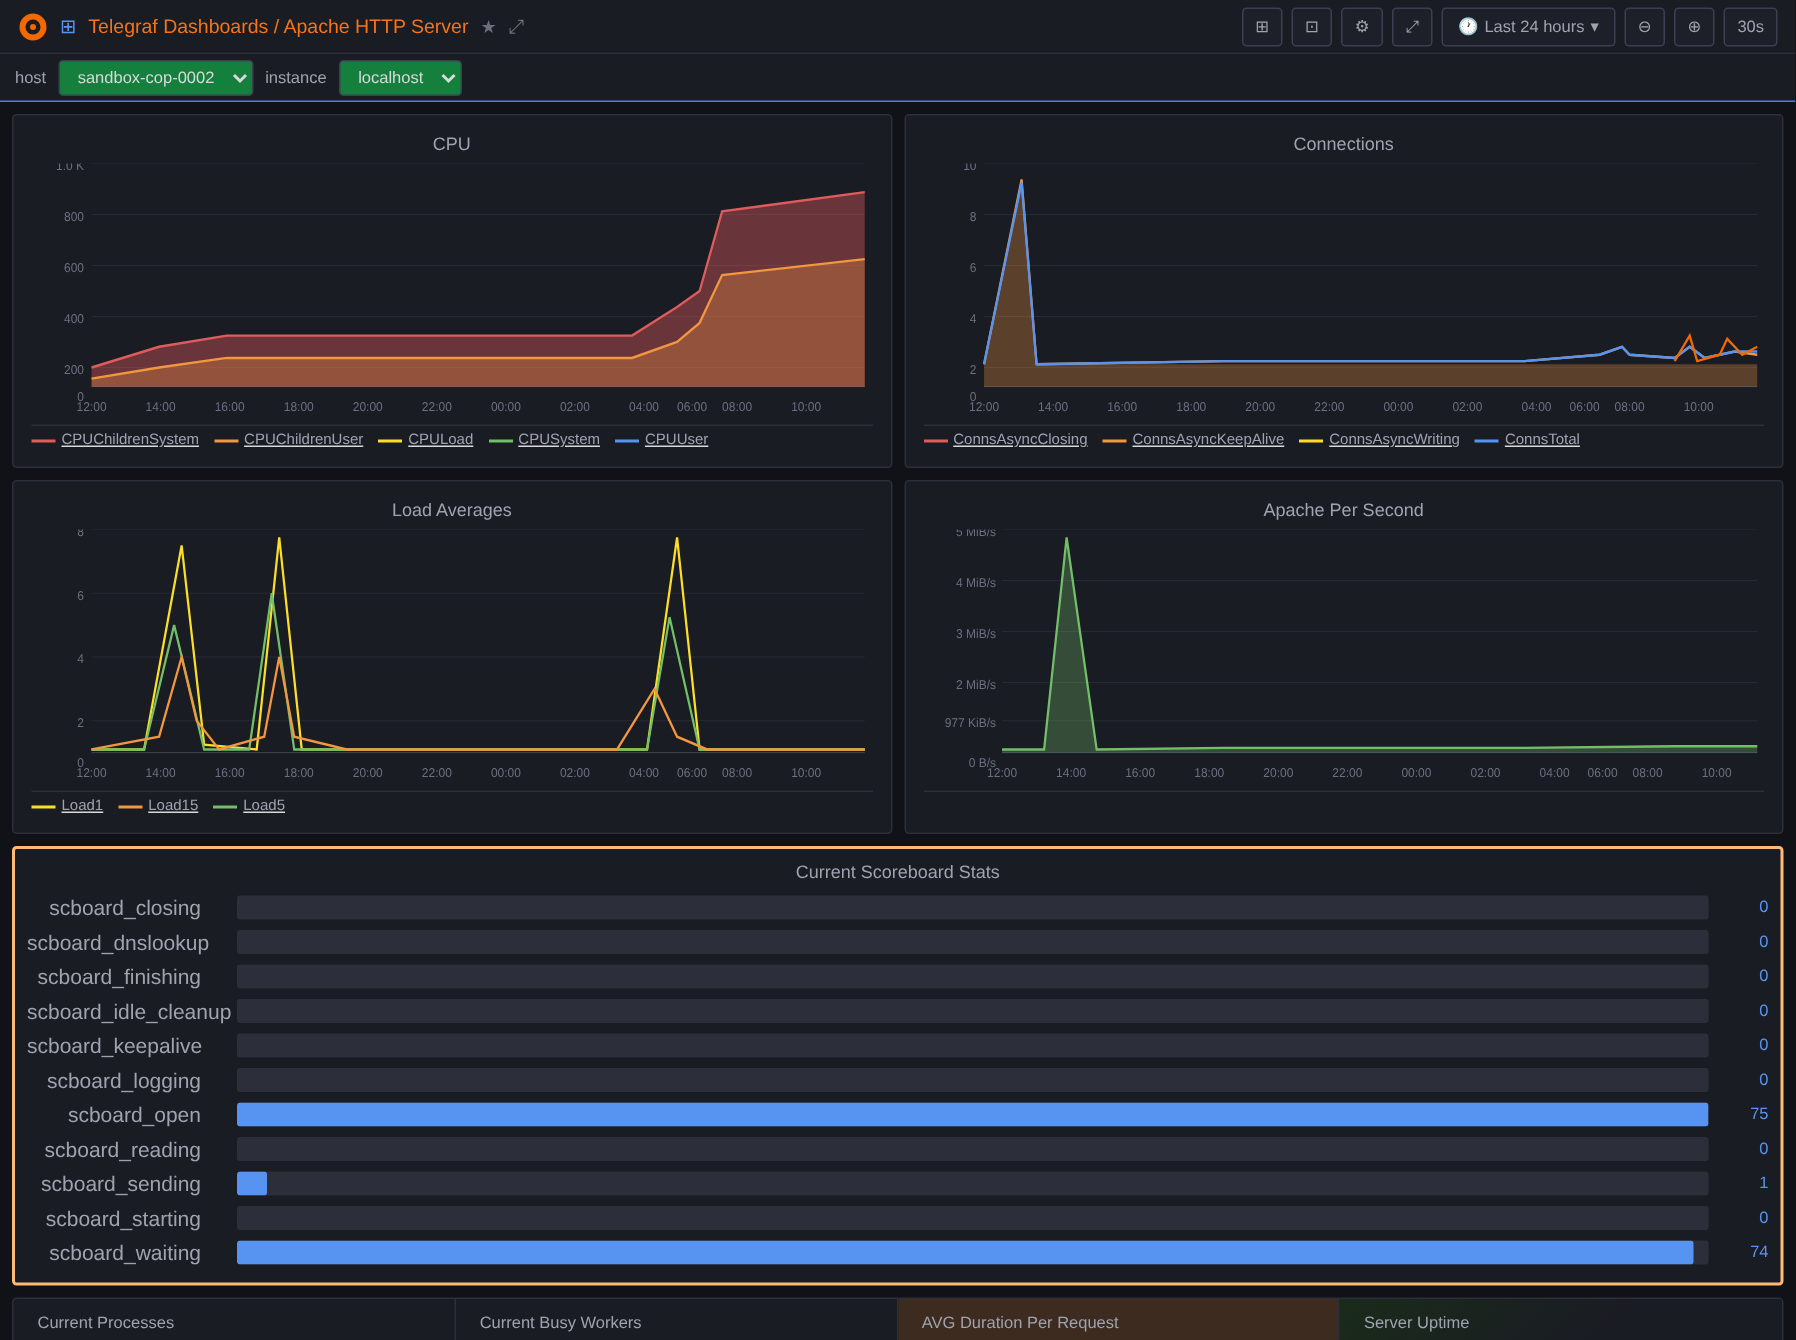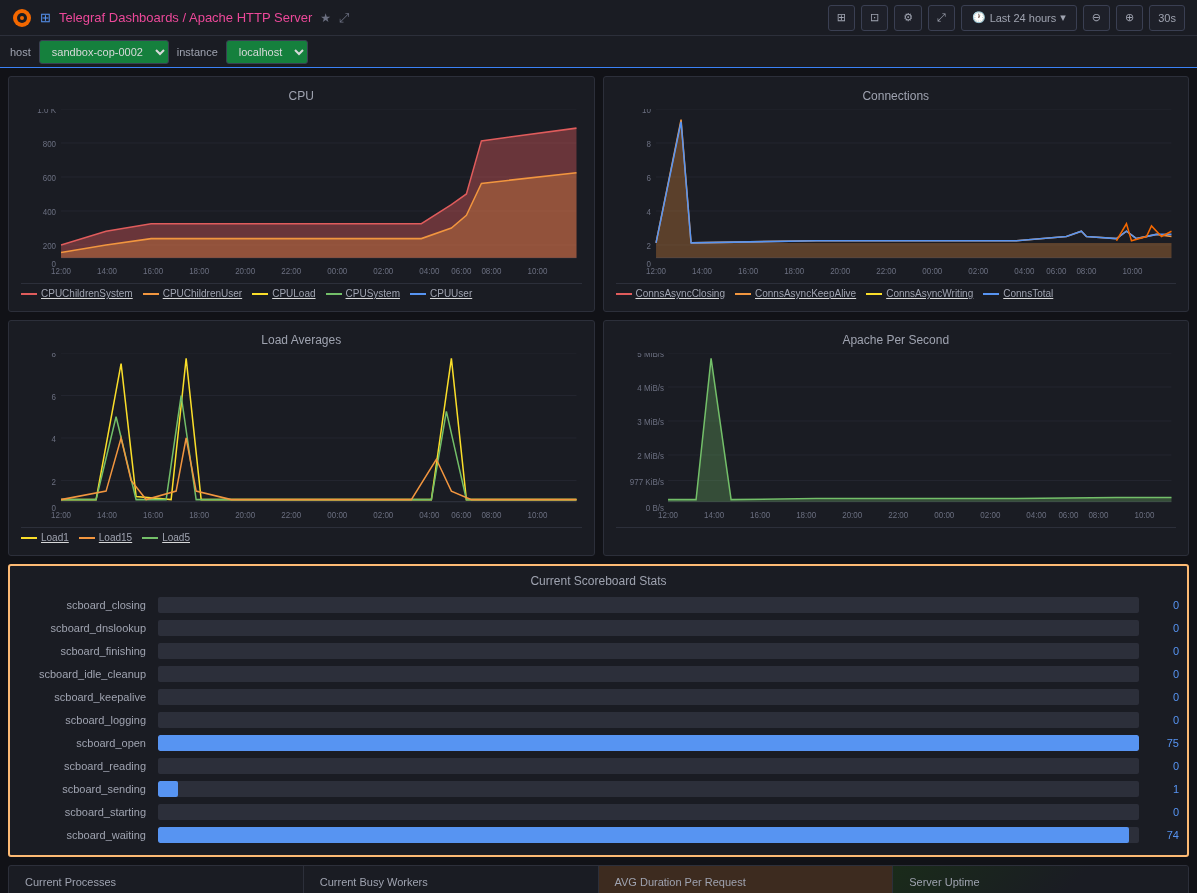--- a/index.html
+++ b/index.html
@@ -21,21 +21,21 @@
       padding: 0 12px;
       height: 36px;
     }
     .topbar-left {
       display: flex;
       align-items: center;
       gap: 8px;
     }
     .topbar-title {
       font-size: 13px;
-      color: #ec4899;
+      color: #f97316;
     }
     .topbar-right {
       display: flex;
       align-items: center;
       gap: 6px;
     }
     .topbar-btn {
       background: #1e2029;
       border: 1px solid #3a3f52;
       color: #9fa3b0;
@@ -169,22 +169,22 @@
 
     .scoreboard-row {
       display: flex;
       align-items: center;
       height: 22px;
       margin-bottom: 1px;
     }
     .scoreboard-label {
       width: 140px;
       text-align: right;
-      padding-right: 12px;
-      font-size: 11px;
+      padding-right: 24px;
+      font-size: 14px;
       color: #9fa3b0;
       flex-shrink: 0;
     }
     .scoreboard-bar-container {
       flex: 1;
       height: 16px;
       background: #2c2f3a;
       border-radius: 2px;
       overflow: hidden;
     }

